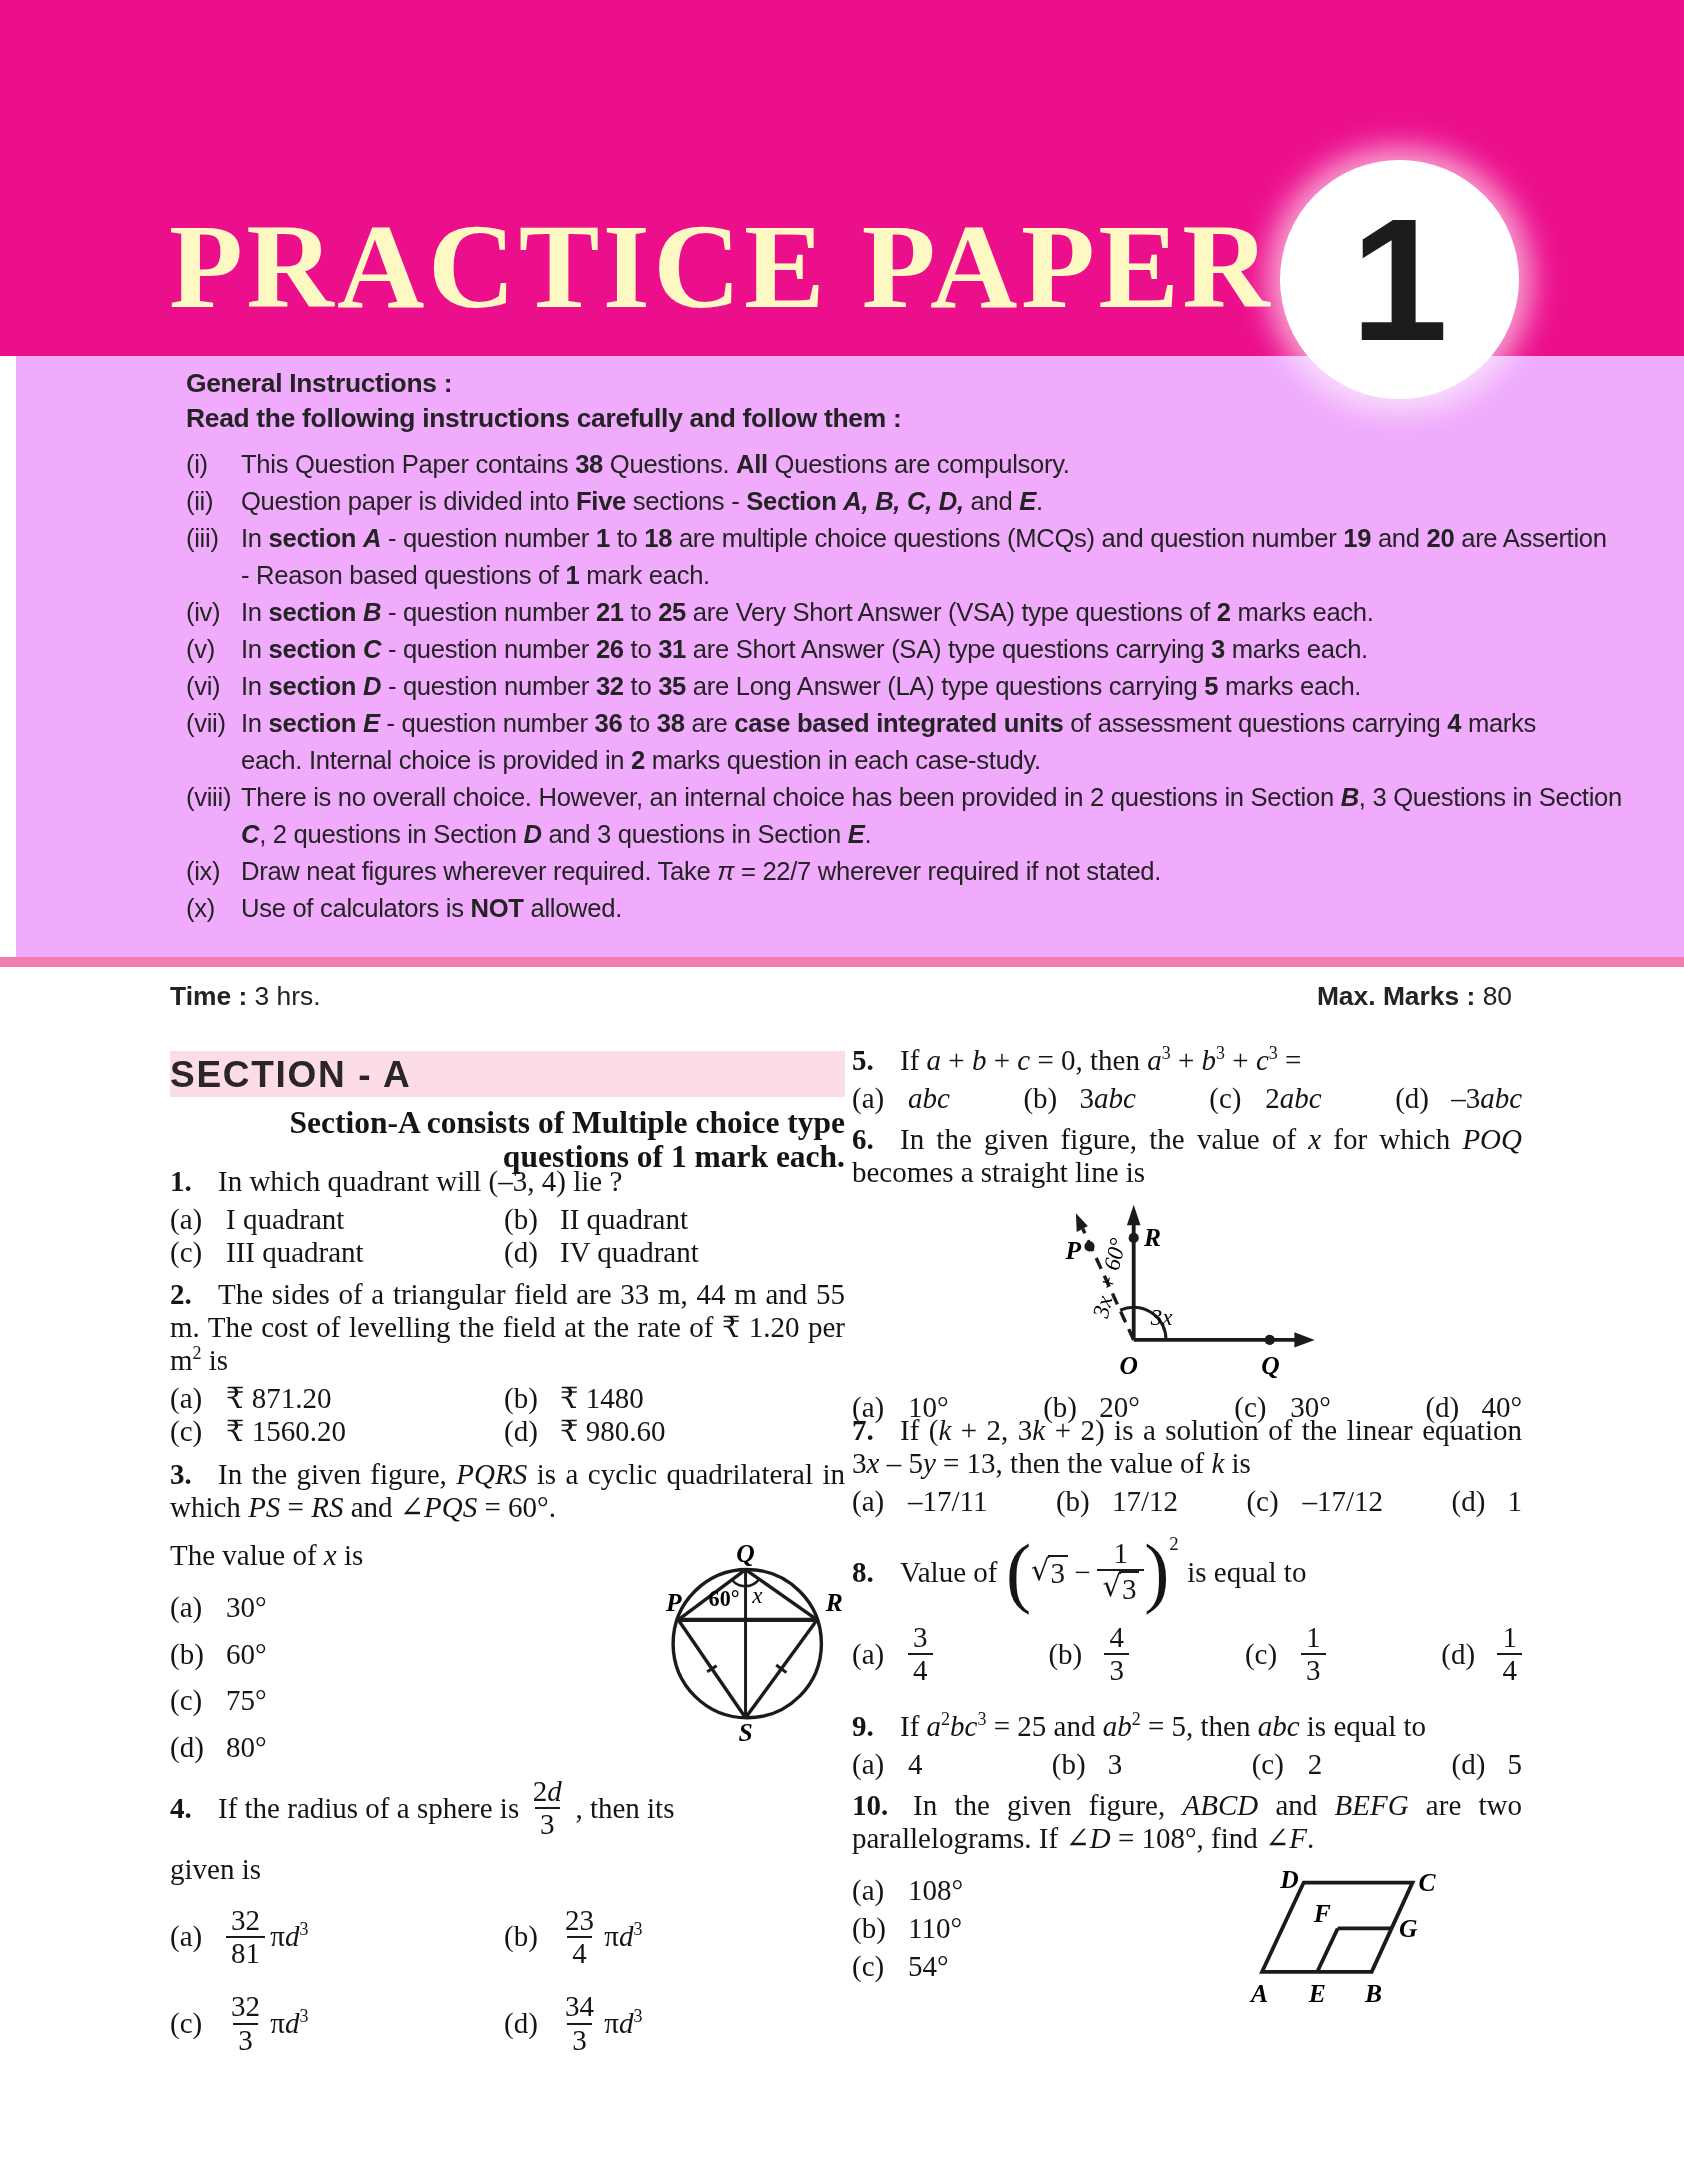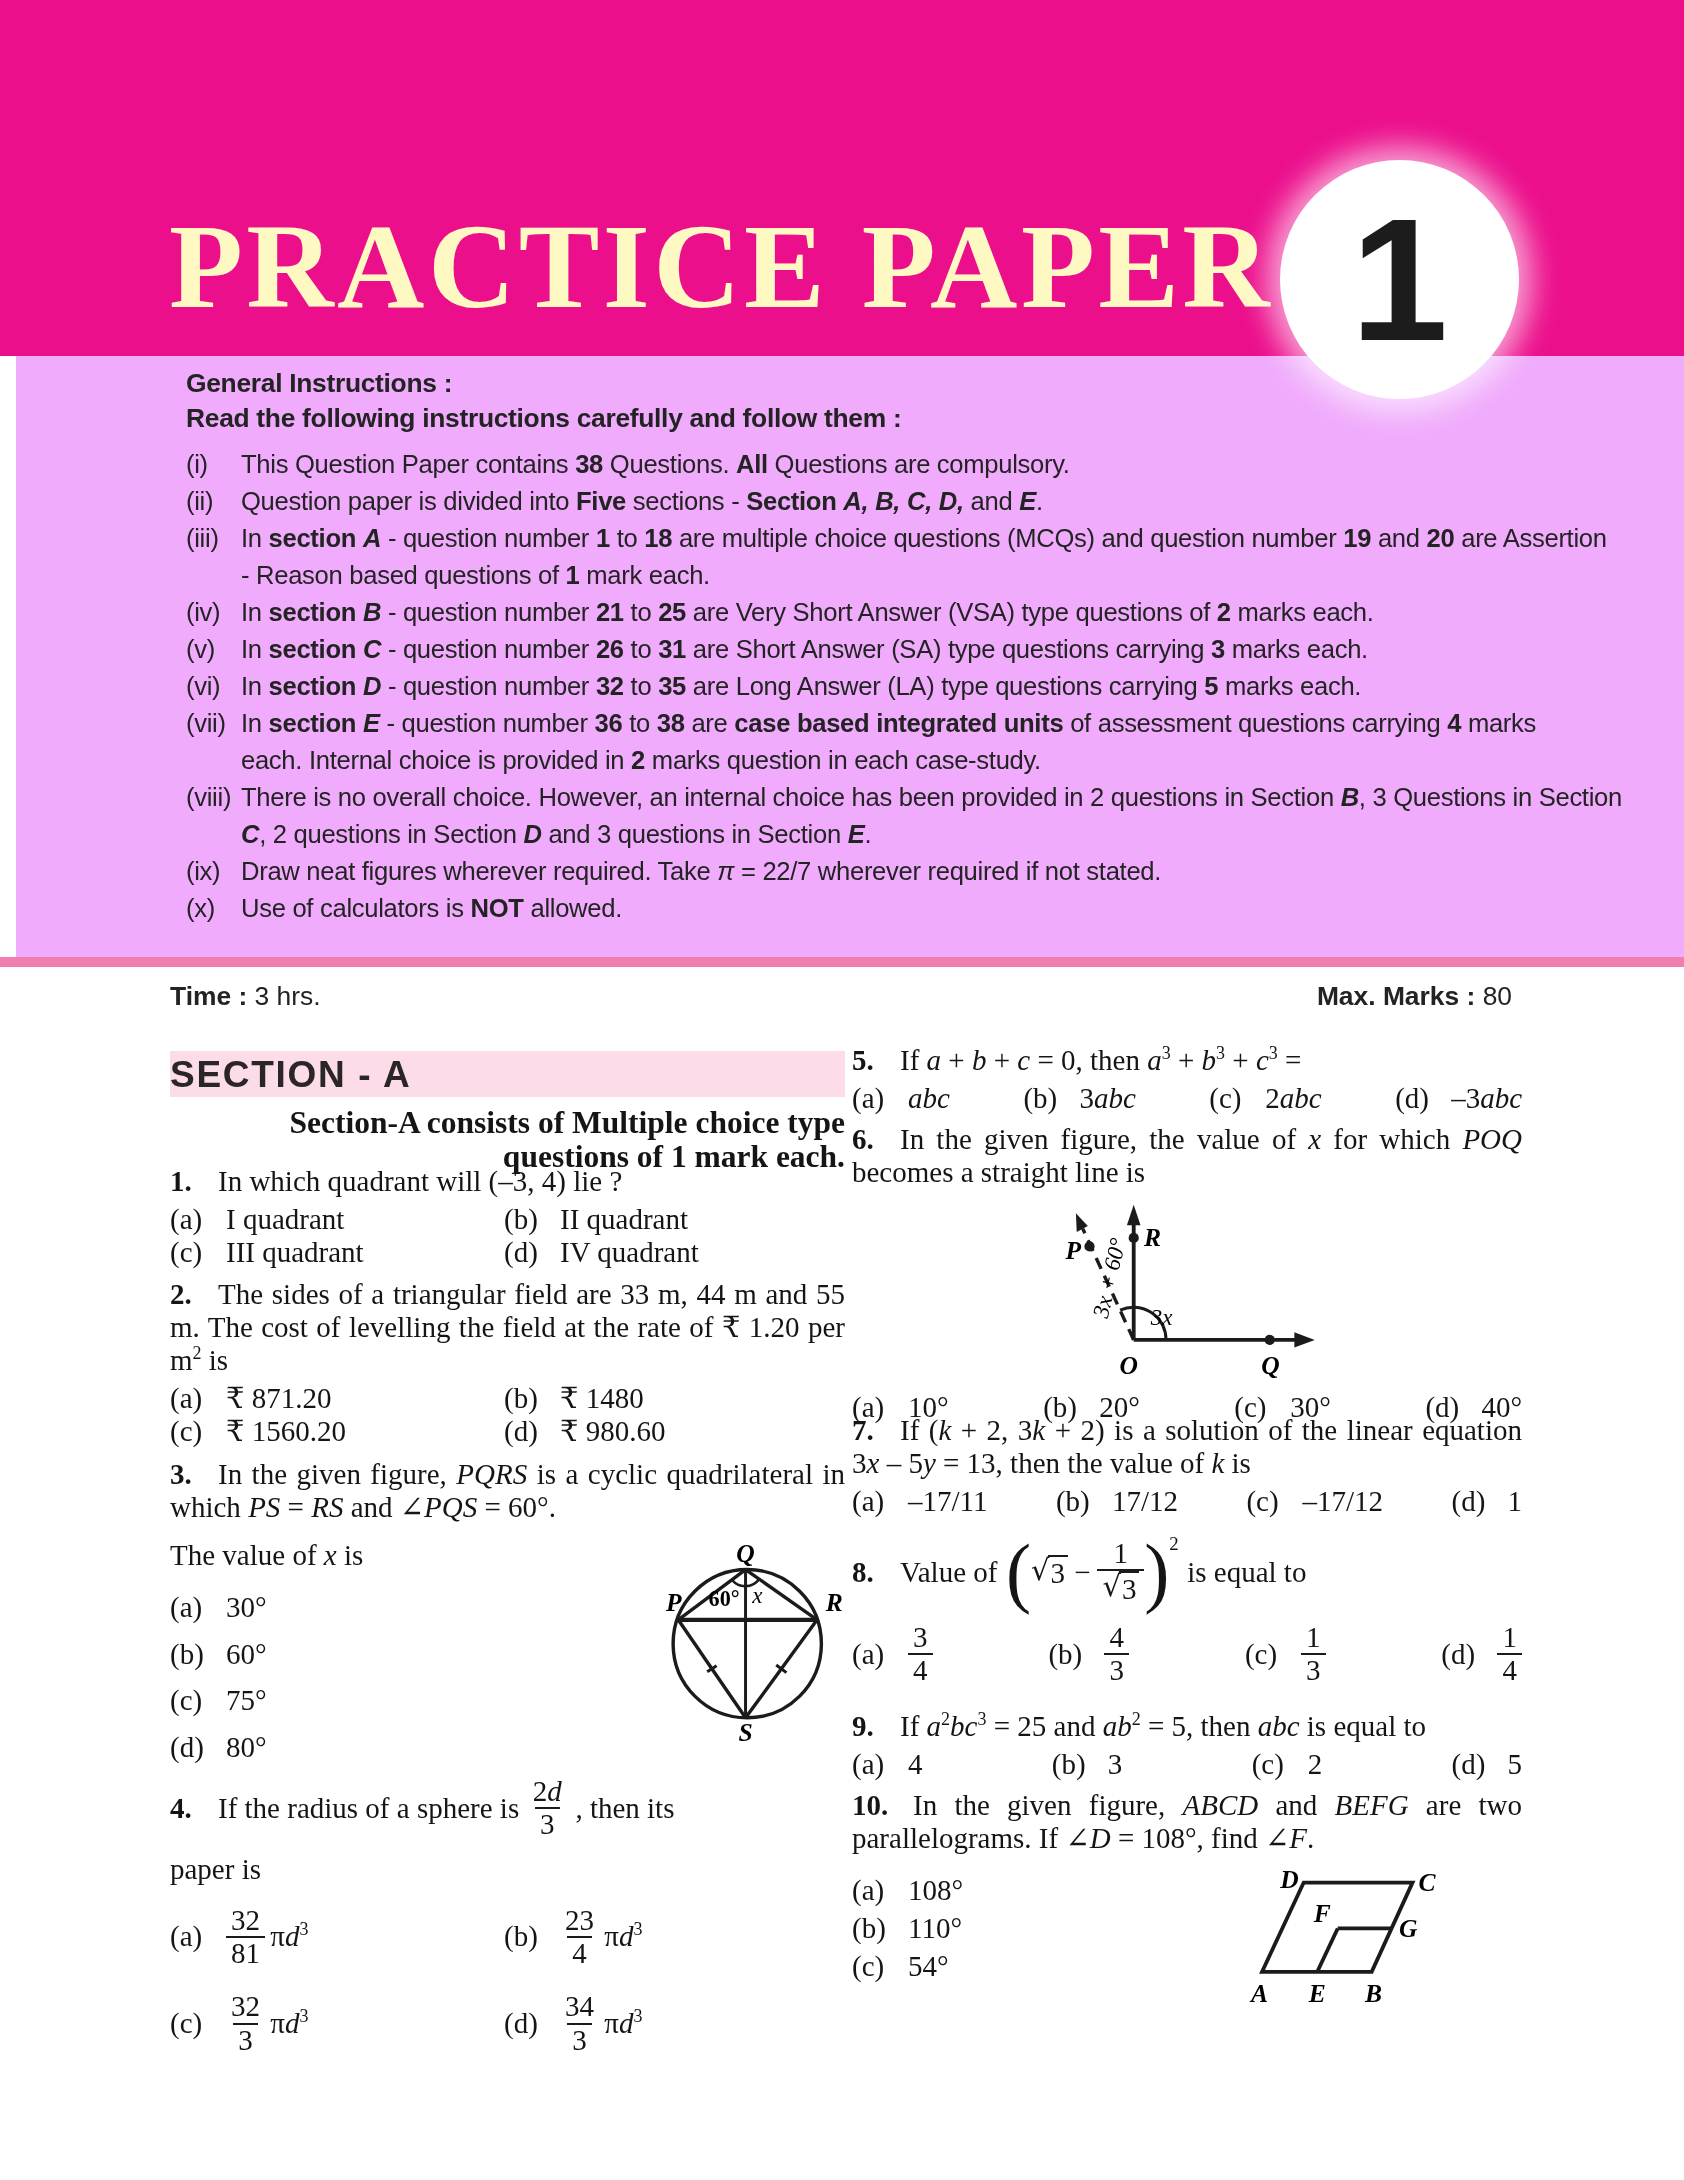--- a/index.html
+++ b/index.html
@@ -217,21 +217,21 @@
     <div class="qblock" style="top:1776px;">
       <div style="display:flex;align-items:center;flex-wrap:nowrap;white-space:nowrap;">
         <span class="qnum">4.</span>
         <span><span>If the radius of a sphere is</span></span>
         <span class="frac" style="margin:0 8.5px;">
             <span class="fn"><span>2</span><span class="i">d</span></span>
             <span class="fd"><span>3</span></span>
           </span>
         <span><span>, then its</span></span>
       </div>
-      <div style="margin-top:12px;"><span>paper is</span></div>
+      <div style="margin-top:12px;"><span>given is</span></div>
       <div style="display:grid;grid-template-columns:334px 1fr;row-gap:22px;margin-top:19px;">
         <span class="fracopt">
             <span class="olabel">(a)</span>
             <span class="frac">
               <span class="fn"><span>32</span></span>
               <span class="fd"><span>81</span></span>
             </span>
             <span class="ftail"><span>π</span><span class="i">d</span><sup>3</sup></span>
           </span>
         <span class="fracopt">

